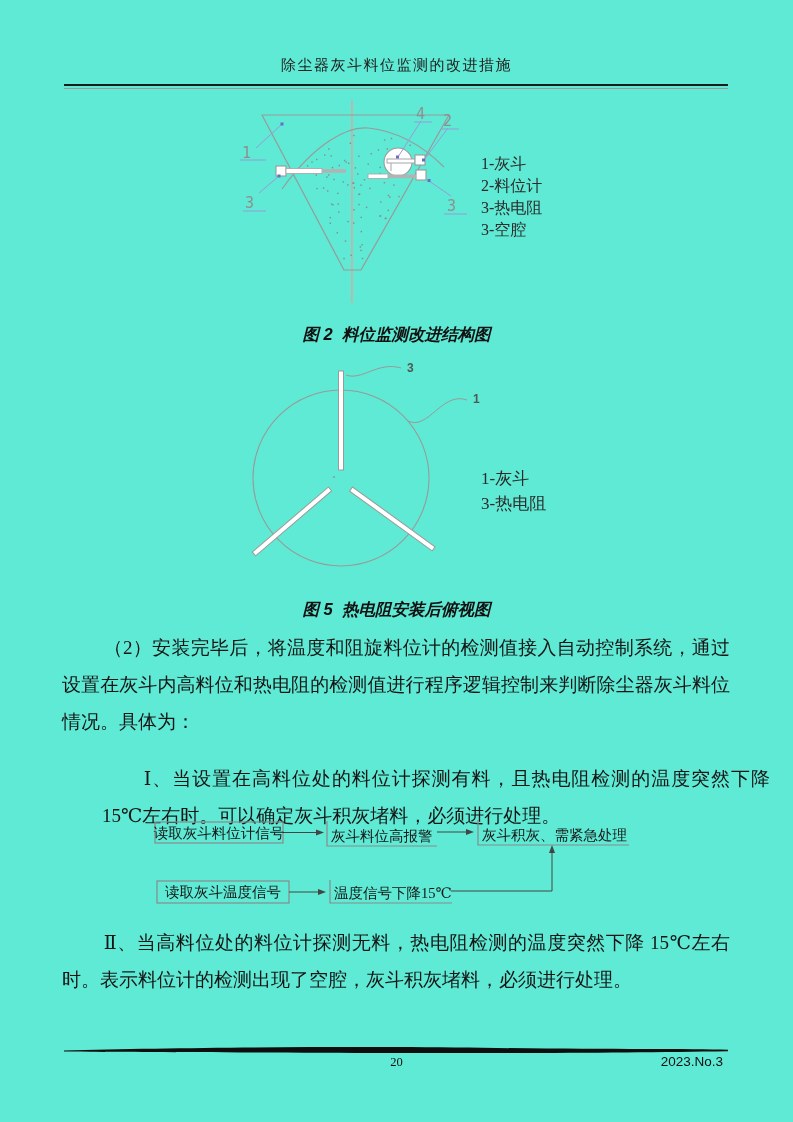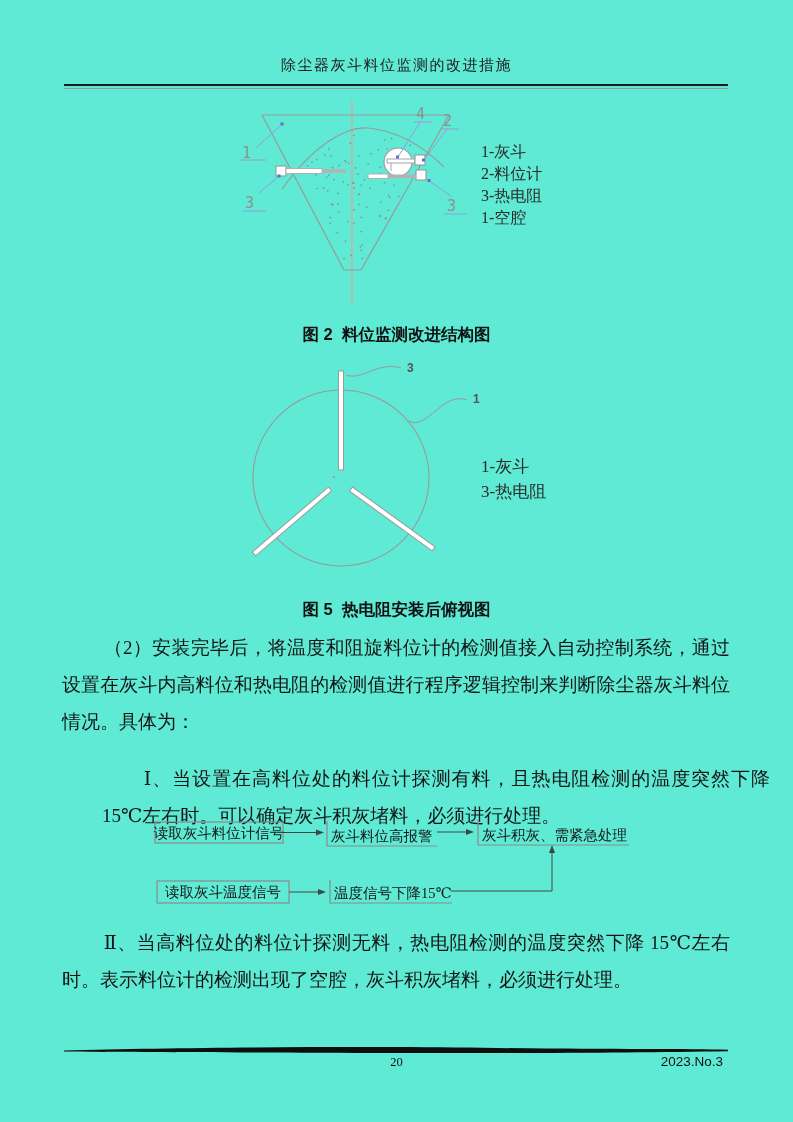--- a/index.html
+++ b/index.html
@@ -14,27 +14,27 @@
   }
   .header-rule{
     position:absolute;left:64px;top:84px;width:664px;height:2px;
     border-top:2px solid #1b1b1b;border-bottom:1px solid #999;
   }
   svg{position:absolute;overflow:visible;}
   .fig2-svg{left:228px;top:95px;}
   .fig3-svg{left:238px;top:358px;}
   .flow-svg{left:140px;top:812px;}
   .footer-rule-svg{left:62px;top:1044px;}
-  .legend{position:absolute;color:#2b2b2b;}
+  .legend{position:absolute;color:#2b2b2b;margin-top:12px;}
   .fig2-legend{left:481px;top:141px;font-size:16px;line-height:22px;}
   .fig3-legend{left:481px;top:454px;font-size:17px;line-height:25px;}
   .caption{
     position:absolute;left:0;width:100%;text-align:center;
     font-family:"Liberation Sans","DejaVu Sans",sans-serif;
-    font-weight:bold;font-size:16.5px;color:#111;white-space:pre;
+    font-weight:bold;font-size:16.5px;color:#111;white-space:pre;font-style:italic;
   }
   .cap2{top:324px;}
   .cap3{top:599px;}
   .body{
     position:absolute;left:62px;width:668px;margin:0;
     font-size:19px;line-height:37px;text-align:justify;
     text-indent:2.2em;color:#151515;
   }
   .p1{top:629px;}
   .p2{top:760px;margin-left:40px;}
@@ -179,21 +179,21 @@
     <text class="cad-num" x="245" y="208">3</text>
     <text class="cad-num" x="416" y="119">4</text>
     <text class="cad-num" x="443" y="126">2</text>
     <text class="cad-num" x="447" y="211">3</text>
   </svg>
 
   <div class="legend fig2-legend">
     <div>1-灰斗</div>
     <div>2-料位计</div>
     <div>3-热电阻</div>
-    <div>1-空腔</div>
+    <div>3-空腔</div>
   </div>
   <div class="caption cap2">图 2  料位监测改进结构图</div>
 
   <svg class="fig3-svg" width="250" height="237" viewBox="238 358 250 237">
     <circle cx="341" cy="478" r="88" fill="none" stroke="#9a9a9a" stroke-width="1.1"></circle>
     <circle cx="334" cy="477" r="1.1" fill="#999"></circle>
     <rect x="338.5" y="371" width="5" height="99" fill="#ffffff" stroke="#9a9a9a" stroke-width="1"></rect>
     <rect x="330" y="486.5" width="100" height="5" fill="#ffffff" stroke="#9a9a9a" stroke-width="1" transform="rotate(139.5 330 489)"></rect>
     <rect x="351" y="486.5" width="102" height="5" fill="#ffffff" stroke="#9a9a9a" stroke-width="1" transform="rotate(35.9 351 489)"></rect>
     <path d="M346,375 C362,381 378,361 401,368" fill="none" stroke="#9a9a9a" stroke-width="1"></path>

